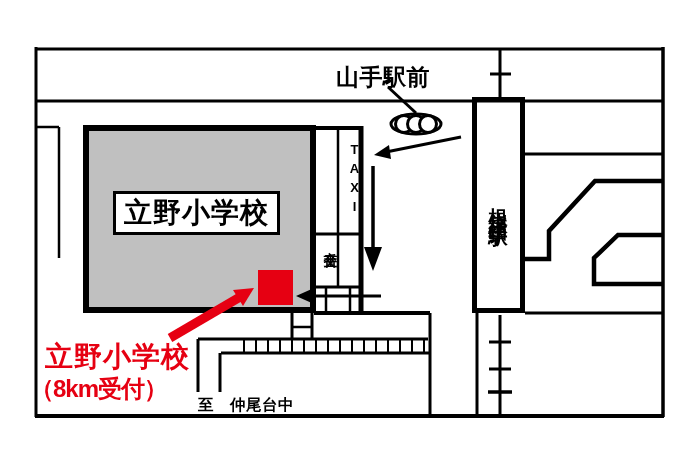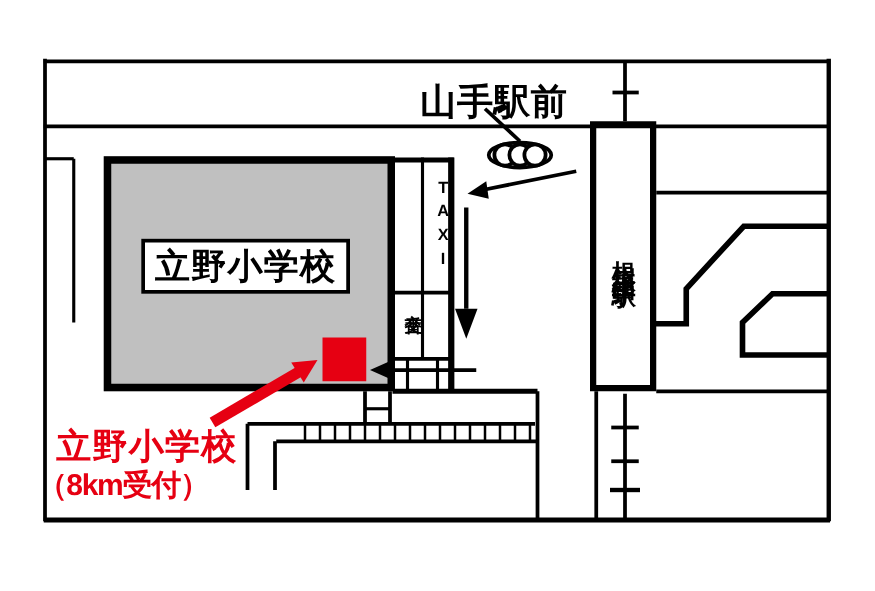--- a/index.html
+++ b/index.html
@@ -28,21 +28,21 @@
     writing-mode:vertical-rl;text-orientation:upright;
     font-size:19px;font-weight:600;letter-spacing:4px;line-height:1;
   }
   .vtext{
     writing-mode:vertical-rl;text-orientation:upright;line-height:1;
   }
   .taxi-text{left:338px;top:142px;width:23px;text-align:center;
     font-size:13px;font-weight:700;letter-spacing:4px;}
   .koban-text{left:316px;top:240px;width:22px;text-align:center;
     font-size:14px;font-weight:600;letter-spacing:2px;}
-  .ekimae-text{left:336px;top:62px;font-size:29px;font-weight:700;letter-spacing:0.5px;white-space:nowrap;}
+  .ekimae-text{left:336px;top:62px;font-size:23px;font-weight:700;letter-spacing:0.5px;white-space:nowrap;}
   .red-text{color:#e60012;font-weight:800;white-space:nowrap;line-height:1;}
   .red1{left:45px;top:343px;font-size:28px;letter-spacing:1px;}
   .red2{left:30px;top:377px;font-size:24px;letter-spacing:-1px;}
   .south-text{left:198px;top:395px;font-size:15.5px;font-weight:600;white-space:nowrap;letter-spacing:0.5px;}
   svg.overlay{position:absolute;left:0;top:0;pointer-events:none;}
 </style>
 </head>
 <body>
 
 <div class="canvas">
@@ -150,14 +150,15 @@
       <line x1="170" y1="338" x2="240" y2="297" stroke="#e60012" stroke-width="9"></line>
       <polygon points="254,288 243,306 233,290" fill="#e60012"></polygon>
     </g>
   </svg>
 
   <div class="abs ekimae-text">山手駅前</div>
   <div class="abs vtext taxi-text">TAXI</div>
   <div class="abs vtext koban-text">交番</div>
   <div class="abs red-text red1">立野小学校</div>
   <div class="abs red-text red2">（8km受付）</div>
+  <div class="abs south-text">至　仲尾台中</div>
 
 </div>
 
 </body></html>

